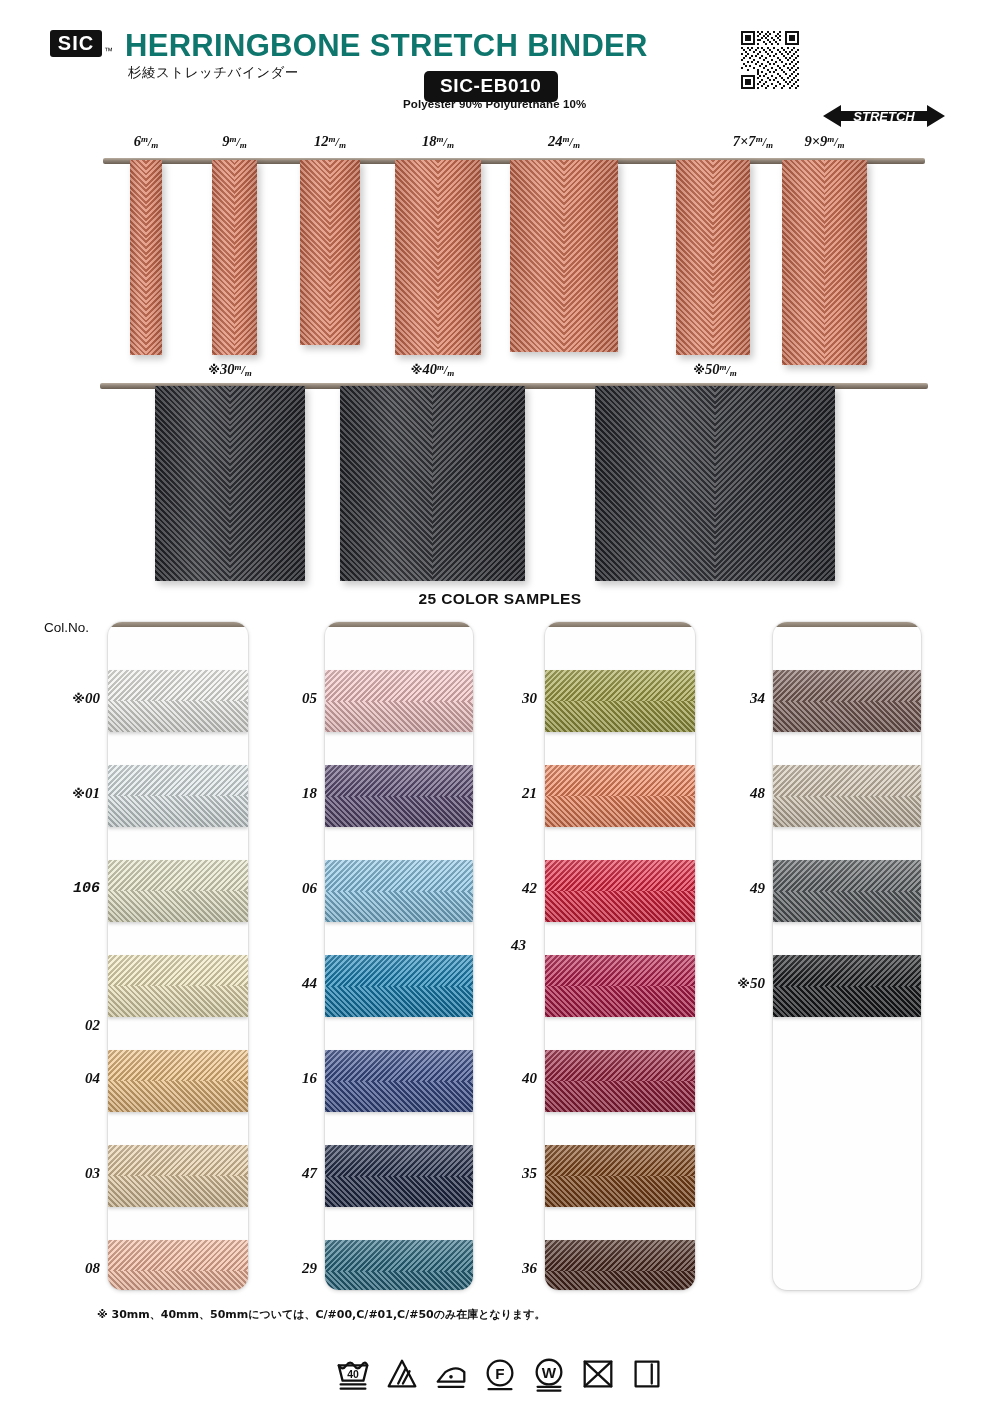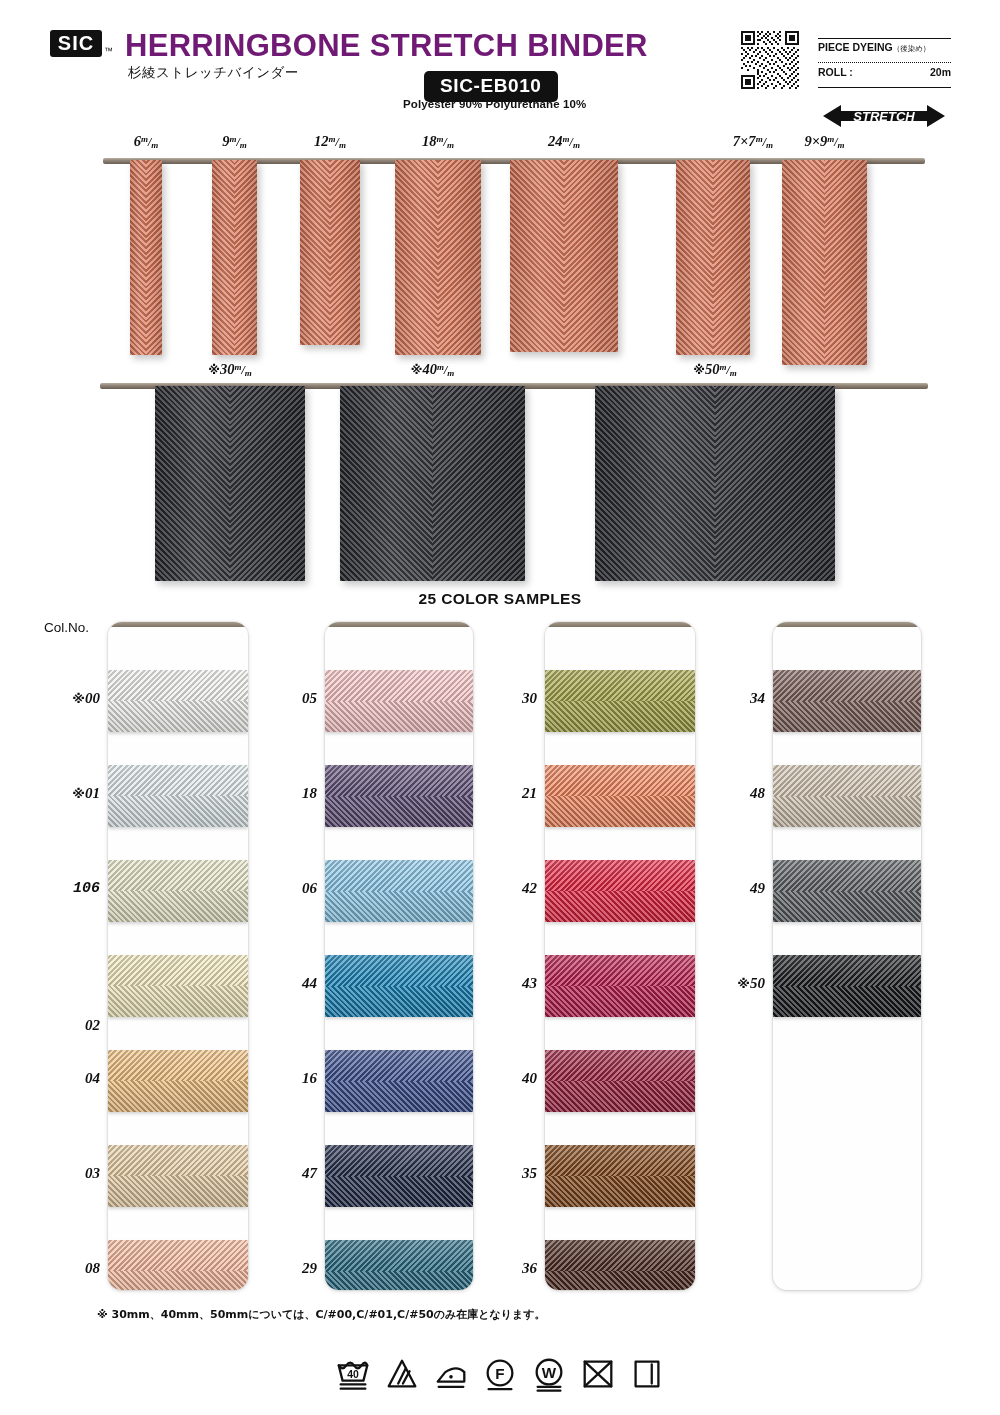--- a/index.html
+++ b/index.html
@@ -19,21 +19,21 @@
     width: 52px; height: 27px;
     background: #111; border-radius: 3px;
     color: #fff; font-weight: bold; font-size: 20px;
     letter-spacing: 1px; text-align: center; line-height: 27px;
     font-family: "Liberation Sans", sans-serif;
   }
   #sic-tm { position: absolute; left: 104px; top: 46px; font-size: 9px; color: #111; }
 
   #main-title {
     position: absolute; left: 125px; top: 28px;
-    font-size: 31px; font-weight: bold; color: #701a75;
+    font-size: 31px; font-weight: bold; color: #0f766e;
     letter-spacing: 0.3px; white-space: nowrap;
   }
   #jp-title {
     position: absolute; left: 128px; top: 64px;
     font-size: 13.5px; color: #111; letter-spacing: 0.5px;
     font-family: "DejaVu Sans", sans-serif; white-space: nowrap;
   }
   #code-badge {
     position: absolute; left: 424px; top: 71px;
     background: #111; color: #fff;
@@ -354,29 +354,20 @@
           <rect x="8" y="28" width="1" height="1"></rect>
             <rect x="12" y="28" width="1" height="1"></rect>
             <rect x="16" y="28" width="1" height="1"></rect>
             <rect x="20" y="28" width="1" height="1"></rect>
             <rect x="24" y="28" width="1" height="1"></rect>
             <rect x="27" y="28" width="1" height="1"></rect>
         </g>
       </svg>
     </div>
 
-    <div id="infobox">
-      <div class="row1">
-        <span>PIECE DYEING</span><span class="jp">（後染め）</span>
-      </div>
-      <div class="row2">
-        <span>ROLL :</span>
-        <span>20m</span>
-      </div>
-    </div>
 
     <div id="stretch-wrap">
       <svg width="122" height="26" viewBox="0 0 122 26">
         <polygon points="0,13 18,2 18,8 104,8 104,2 122,13 104,24 104,18 18,18 18,24" fill="#111"></polygon>
         <text x="61" y="18" text-anchor="middle" font-family="Liberation Sans, sans-serif" font-size="13" font-weight="bold" font-style="italic" fill="#fff" id="stretch-text">STRETCH</text>
       </svg>
     </div>
   </div>
 
   <div id="tape-rack-1">
@@ -571,21 +562,21 @@
         </div>
         <div class="swatch-band" title="36" style="top: 618px; height: 62px; background: rgb(71, 38, 28);">
           <div style="position: absolute; left: 0px; top: 0px; width: 100%; height: 50%; background-image: repeating-linear-gradient(-45deg, rgba(255, 255, 255, 0.34) 0px, rgba(255, 255, 255, 0.34) 2px, rgba(0, 0, 0, 0.22) 2px, rgba(0, 0, 0, 0.22) 4px);"></div>
           <div style="position: absolute; left: 0px; top: 50%; width: 100%; height: 50%; background-image: repeating-linear-gradient(45deg, rgba(255, 255, 255, 0.34) 0px, rgba(255, 255, 255, 0.34) 2px, rgba(0, 0, 0, 0.22) 2px, rgba(0, 0, 0, 0.22) 4px);"></div>
           <div style="position: absolute; inset: 0px; background: linear-gradient(rgba(255, 255, 255, 0.16) 0%, rgba(255, 255, 255, 0.02) 40%, rgba(0, 0, 0, 0.1) 100%);"></div>
         </div>
       </div>
       <div class="col-label" style="left: 500px; top: 690px; width: 37px;">30</div>
       <div class="col-label" style="left: 500px; top: 785px; width: 37px;">21</div>
       <div class="col-label" style="left: 500px; top: 880px; width: 37px;">42</div>
-      <div class="col-label" style="left: 500px; top: 975px; width: 37px;">43</div>
+      <div class="col-label" style="left: 500px; top: 937px; width: 37px; text-align: center;">43</div>
       <div class="col-label" style="left: 500px; top: 1070px; width: 37px;">40</div>
       <div class="col-label" style="left: 500px; top: 1165px; width: 37px;">35</div>
       <div class="col-label" style="left: 500px; top: 1260px; width: 37px;">36</div>
       <div class="swatch-card" style="left: 773px; top: 622px; width: 148px; height: 668px;">
         <div class="swatch-band" title="34" style="top: 48px; height: 62px; background: rgb(122, 94, 88);">
           <div style="position: absolute; left: 0px; top: 0px; width: 100%; height: 50%; background-image: repeating-linear-gradient(-45deg, rgba(255, 255, 255, 0.34) 0px, rgba(255, 255, 255, 0.34) 2px, rgba(0, 0, 0, 0.22) 2px, rgba(0, 0, 0, 0.22) 4px);"></div>
           <div style="position: absolute; left: 0px; top: 50%; width: 100%; height: 50%; background-image: repeating-linear-gradient(45deg, rgba(255, 255, 255, 0.34) 0px, rgba(255, 255, 255, 0.34) 2px, rgba(0, 0, 0, 0.22) 2px, rgba(0, 0, 0, 0.22) 4px);"></div>
           <div style="position: absolute; inset: 0px; background: linear-gradient(rgba(255, 255, 255, 0.16) 0%, rgba(255, 255, 255, 0.02) 40%, rgba(0, 0, 0, 0.1) 100%);"></div>
         </div>
         <div class="swatch-band" title="48" style="top: 143px; height: 62px; background: rgb(207, 194, 174);">

